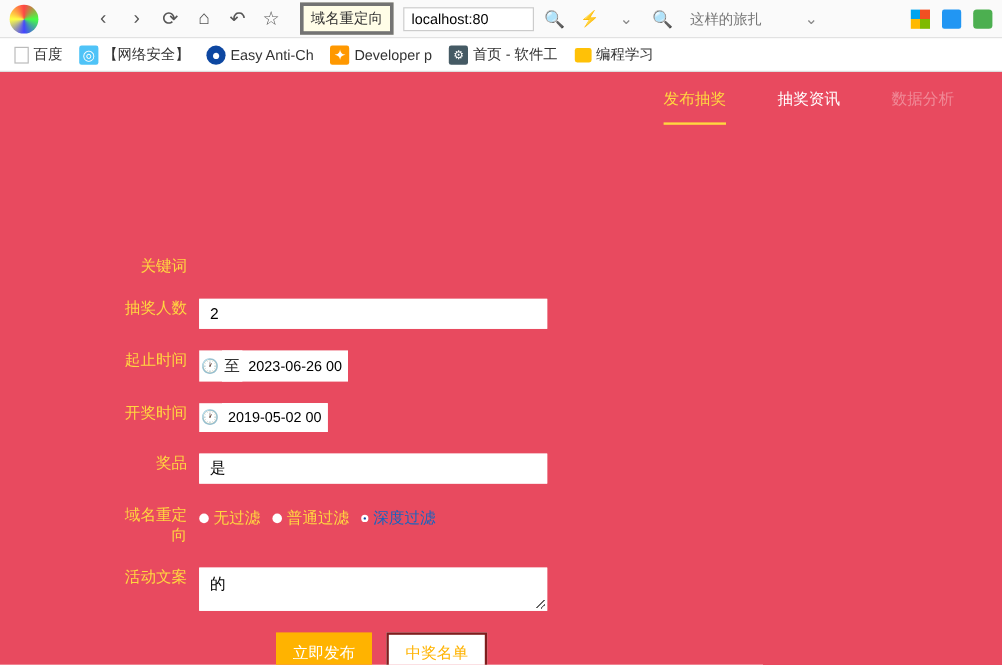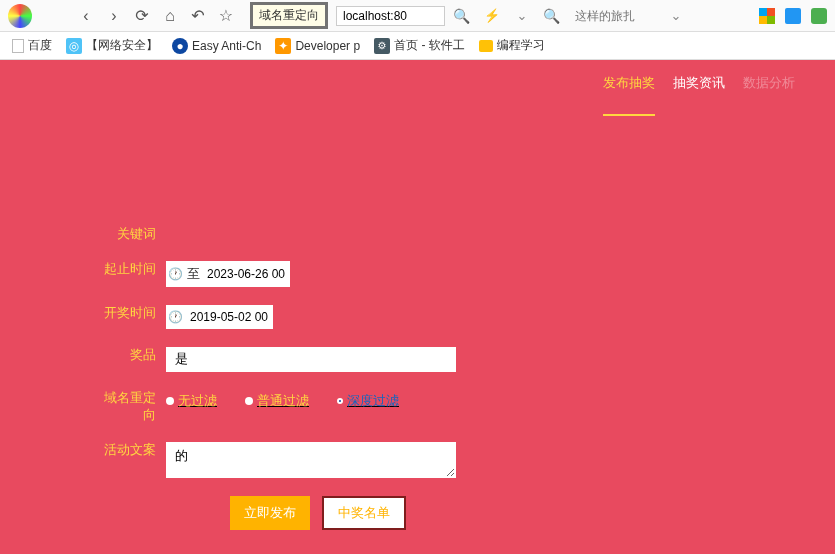--- a/index.html
+++ b/index.html
@@ -23,35 +23,35 @@
     .bi-page { border: 1px solid #bbb; background: #fff; width: 12px; height: 14px; }
     .bi-blue { background: #4fc3f7; color: #fff; border-radius: 2px; }
     .bi-globe { background: #0d47a1; color: #fff; border-radius: 50%; }
     .bi-orange { background: #ff9800; color: #fff; border-radius: 2px; }
     .bi-dev { background: #455a64; color: #fff; border-radius: 2px; font-size: 10px; }
     .bi-folder { background: #ffc107; border-radius: 2px; width: 14px; height: 12px; }
     
     
     .page-area { background: #e84a5f; width: 100%; height: calc(100% - 60px); padding: 0 40px; position: relative; }
     .top-nav { display: flex; justify-content: flex-end; gap: 18px; padding: 14px 0 10px; }
-    .top-nav-item { color: #fff; font-size: 13px; cursor: pointer; padding-bottom: 22px; }
+    .top-nav-item { color: #fff; font-size: 13px; cursor: pointer; padding-bottom: 10px; margin-left: 25px; }
     .top-nav-item.active { color: #ffd740; border-bottom: 2px solid #ffd740; }
     .top-nav-item.disabled { color: rgba(255,255,255,0.35); }
     
     .form-area { padding: 100px 60px 20px; }
     .form-row { display: flex; align-items: flex-start; margin-bottom: 18px; }
     .form-label { width: 56px; color: #ffd740; font-size: 13px; text-align: right; margin-right: 10px; line-height: 1.3; }
     .form-input { width: 290px; padding: 4px 8px; border: 1px solid #fff; background: #fff; font-size: 13px; font-family: inherit; }
     .form-textarea { width: 290px; height: 36px; padding: 4px 8px; border: 1px solid #fff; background: #fff; font-size: 13px; resize: both; font-family: inherit; }
     .date-input { width: 88px; padding: 4px 2px 4px 4px; border: 1px solid #fff; background: #fff; font-size: 12px; }
     .date-sep { color: #333; background: #fff; padding: 4px 2px; font-size: 13px; }
     .date-wrap { display: flex; align-items: center; background: #fff; }
     .clock { color: #999; padding: 0 2px; font-size: 12px; }
     
-    .radio-group { display: flex; gap: 28px; align-items: flex-end; padding-top: 2px; text-decoration: underline; }
+    .radio-group { display: flex; gap: 10px; align-items: flex-end; padding-top: 2px; }
     .radio-item { display: flex; align-items: center; gap: 4px; cursor: pointer; font-size: 13px; }
     .radio-dot { width: 8px; height: 8px; border-radius: 50%; background: #fff; display: inline-block; }
     .radio-dot.checked { background: #0d47a1; border: 2px solid #fff; width: 6px; height: 6px; }
     .radio-label-orange { color: #ffd740; }
     .radio-label-blue { color: #1565c0; }
     
     .btn-row { display: flex; gap: 12px; padding-left: 130px; margin-top: 10px; }
     .btn { padding: 6px 14px; font-size: 13px; cursor: pointer; border: none; }
     .btn-primary { background: #ffb300; color: #fff; }
     .btn-secondary { background: #fff; color: #ffb300; border: 2px solid #7f1d1d; }
@@ -119,20 +119,24 @@
     <div class="top-nav-item active">发布抽奖</div>
     <div class="top-nav-item">抽奖资讯</div>
     <div class="top-nav-item disabled">数据分析</div>
   </div>
 
   <div class="form-area">
     <div class="form-row">
       <div class="form-label">关键词</div>
     </div>
     <div class="form-row">
+      <div class="form-label">抽奖人数</div>
+      <input class="form-input" value="2" style="">
+    </div>
+    <div class="form-row">
       <div class="form-label">起止时间</div>
       <div class="date-wrap">
         <span class="clock">🕐</span>
         <span class="date-sep">至</span>
         <input class="date-input" value="2023-06-26 00" style="">
       </div>
     </div>
     <div class="form-row">
       <div class="form-label">开奖时间</div>
       <div class="date-wrap">

